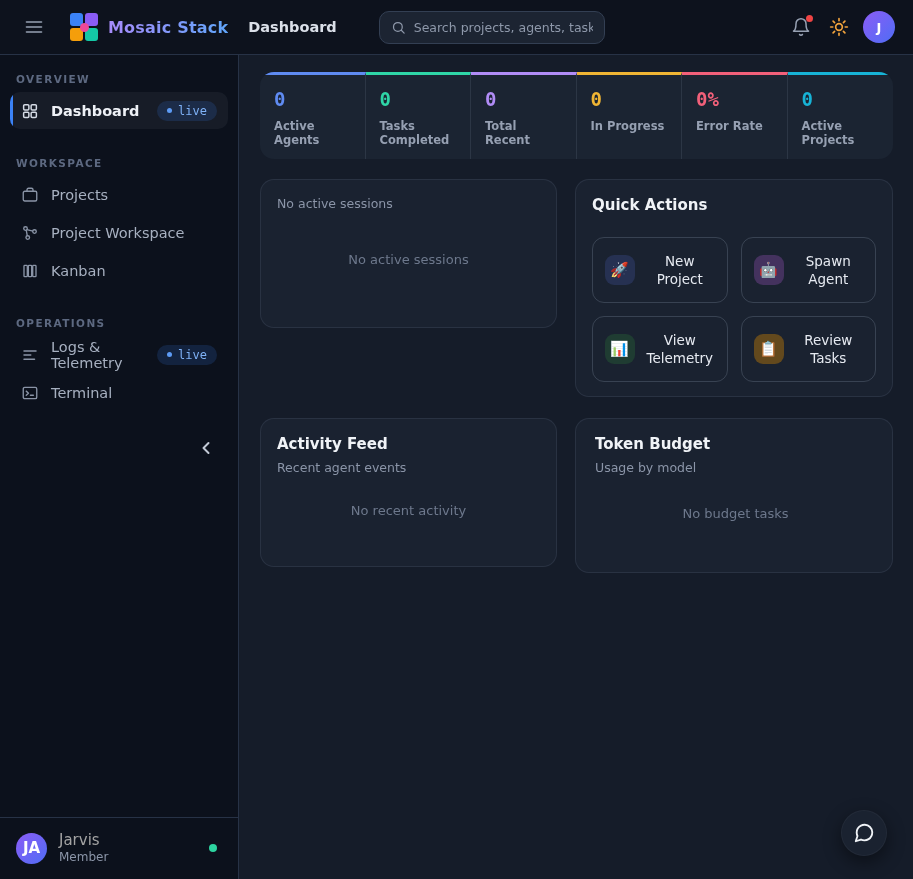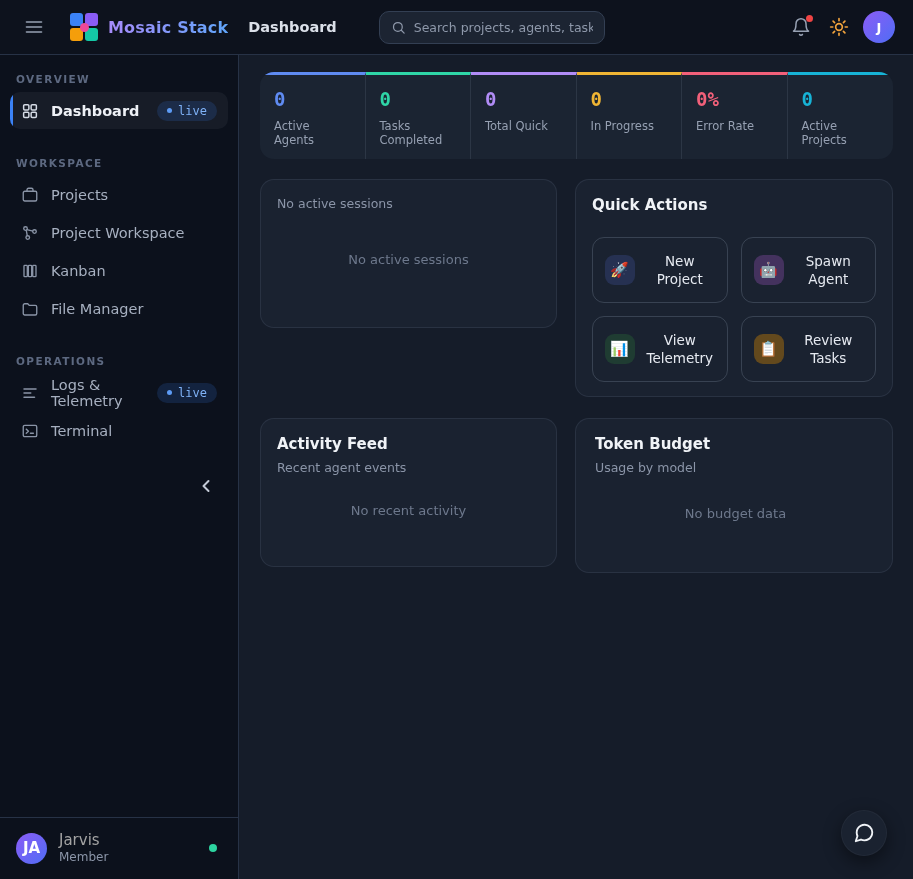--- a/index.html
+++ b/index.html
@@ -96,21 +96,21 @@
   }
   .stat-card {
     background:#1b2432; border-top:3px solid var(--c,#888);
     padding:13px 14px 12px; min-height:76px;
   }
   .stat-card:not(:last-child) { border-right:1px solid rgba(137,152,176,.16); }
   .stat-value {
     font-family:"DejaVu Sans Mono","Liberation Mono",monospace;
     font-size:19px; font-weight:700; color:var(--c,#fff); margin-bottom:9px;
   }
-  .stat-label { font-size:11.5px; color:#96a0b2; }
+  .stat-label { font-size:11.5px; color:#96a0b2;font-weight:bold; }
 
   .cards-grid { display:grid; grid-template-columns:297px 1fr; gap:21px 18px; align-items:start; }
   .card {
     background:#1a2230; border:1px solid rgba(137,152,176,.14); border-radius:14px;
     padding:16px 16px 14px; display:flex; flex-direction:column;
   }
   .card-title { font-size:15px; font-weight:700; color:#f0f3f7; margin-bottom:7px; }
   .card-subtitle { font-size:12.5px; color:#8b95a8; }
   .card-empty { flex:1; display:flex; align-items:center; justify-content:center; color:#6d788c; font-size:13px; padding-bottom:6px; }
   .card.h-sessions, .card.h-activity { min-height:149px; }
@@ -246,28 +246,20 @@
         <button class="side-item">
           <span class="s-icon">
             <svg width="18" height="18" viewBox="0 0 24 24" fill="none" stroke="currentColor" stroke-width="1.8" stroke-linejoin="round">
                 <rect x="4" y="4.5" width="4.4" height="15" rx="1"></rect>
                 <rect x="9.8" y="4.5" width="4.4" height="15" rx="1"></rect>
                 <rect x="15.6" y="4.5" width="4.4" height="15" rx="1"></rect>
               </svg>
           </span>
           <span>Kanban</span>
         </button>
-        <button class="side-item">
-          <span class="s-icon">
-            <svg width="18" height="18" viewBox="0 0 24 24" fill="none" stroke="currentColor" stroke-width="1.8" stroke-linejoin="round">
-                <path d="M3 7a2 2 0 0 1 2-2h4l2 2.2h8a2 2 0 0 1 2 2V18a2 2 0 0 1-2 2H5a2 2 0 0 1-2-2z"></path>
-              </svg>
-          </span>
-          <span>File Manager</span>
-        </button>
       </div>
 
       <div class="section">
         <div class="section-label">OPERATIONS</div>
         <button class="side-item">
           <span class="s-icon">
             <svg width="18" height="18" viewBox="0 0 24 24" fill="none" stroke="currentColor" stroke-width="2" stroke-linecap="round">
                 <line x1="4" y1="6.5" x2="20" y2="6.5"></line>
                 <line x1="4" y1="12" x2="13" y2="12"></line>
                 <line x1="4" y1="17.5" x2="18" y2="17.5"></line>
@@ -319,21 +311,21 @@
       <div class="stat-card" style="--c: #5f8bf2;">
         <div class="stat-value">0</div>
         <div class="stat-label">Active Agents</div>
       </div>
       <div class="stat-card" style="--c: #2fd6a7;">
         <div class="stat-value">0</div>
         <div class="stat-label">Tasks Completed</div>
       </div>
       <div class="stat-card" style="--c: #b18cf6;">
         <div class="stat-value">0</div>
-        <div class="stat-label">Total Quick</div>
+        <div class="stat-label">Total Recent</div>
       </div>
       <div class="stat-card" style="--c: #f0b534;">
         <div class="stat-value">0</div>
         <div class="stat-label">In Progress</div>
       </div>
       <div class="stat-card" style="--c: #f2607a;">
         <div class="stat-value">0%</div>
         <div class="stat-label">Error Rate</div>
       </div>
       <div class="stat-card" style="--c: #17b3d6;">
@@ -381,21 +373,21 @@
 
       <section class="card h-activity">
         <div class="card-title">Activity Feed</div>
         <div class="card-subtitle">Recent agent events</div>
         <div class="card-empty">No recent activity</div>
       </section>
 
       <section class="card h-budget">
         <div class="card-title">Token Budget</div>
         <div class="card-subtitle">Usage by model</div>
-        <div class="card-empty">No budget data</div>
+        <div class="card-empty">No budget tasks</div>
       </section>
 
     </div>
 
     <button class="chat-fab">
       <span>
         <svg width="22" height="22" viewBox="0 0 24 24" fill="none" stroke="currentColor" stroke-width="2" stroke-linecap="round" stroke-linejoin="round">
             <path d="M21 11.5a8.38 8.38 0 0 1-.9 3.8 8.5 8.5 0 0 1-7.6 4.7 8.38 8.38 0 0 1-3.8-.9L3 21l1.9-5.7a8.38 8.38 0 0 1-.9-3.8 8.5 8.5 0 0 1 4.7-7.6 8.38 8.38 0 0 1 3.8-.9h.5a8.48 8.48 0 0 1 8 8v.5z"></path>
           </svg>
       </span>

